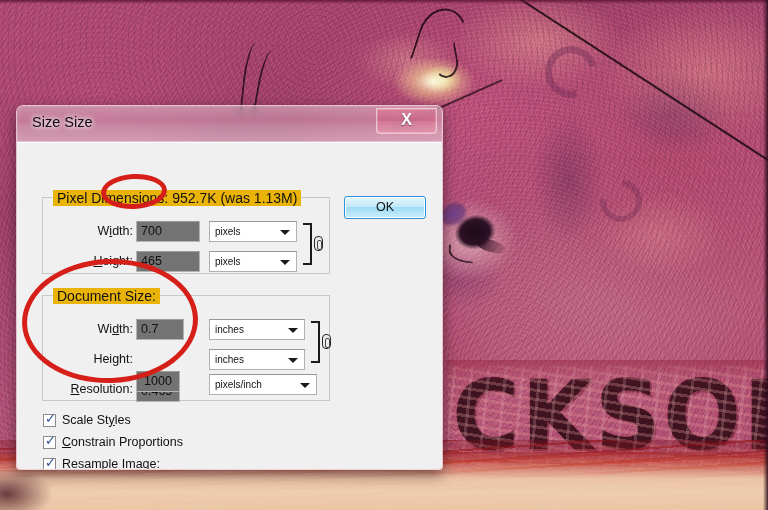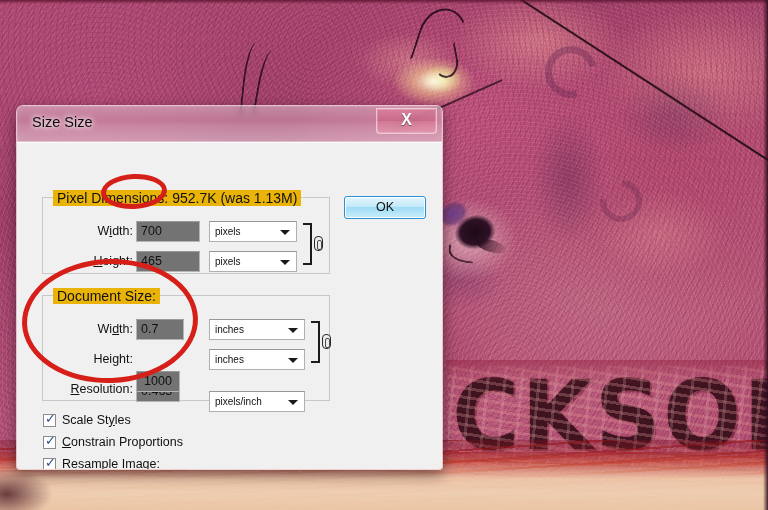--- a/index.html
+++ b/index.html
@@ -412,21 +412,21 @@
     <div class="fld-label" style="left:34px; top:179px; width:82px;"><span>Wi</span><span class="mn">d</span><span>th:</span></div>
     <div class="txtbox" style="left:119px; top:176px; width:48px;">0.7</div>
     <div class="combo" style="left:192px; top:176px; width:96px;"><span>inches</span><span class="arrow"></span></div>
 
     <div class="fld-label" style="left:34px; top:209px; width:82px;"><span>Hei</span><span class="mn">g</span><span>ht:</span></div>
     <div class="txtbox" style="left:119px; top:206px; width:44px;margin-top:32px;">0.465</div>
     <div class="combo" style="left:192px; top:206px; width:96px;"><span>inches</span><span class="arrow"></span></div>
 
     <div class="fld-label" style="left:28px; top:239px; width:88px;"><span></span><span class="mn">R</span><span>esolution:</span></div>
     <div class="txtbox" style="left:119px; top:228px; width:44px;text-align:center;">1000</div>
-    <div class="combo" style="left:192px; top:248px; width:96px;"><span>pixels/inch</span><span class="arrow"></span></div>
+    <div class="combo" style="left:192px; top:231px; width:108px;"><span>pixels/inch</span><span class="arrow"></span></div>
 
     <div class="bracket" style="left:294px; top:178px; height:42px;"></div>
     <div class="chain" style="left:305px; top:191px;"></div>
 
     <div class="cbrow" style="left:26px; top:270px;">
       <div class="cbox">
           <span class="tick">✓</span>
         </div>
       <div class="cblabel"><span>Scale St</span><span class="mn">y</span><span>les</span></div>
     </div>

